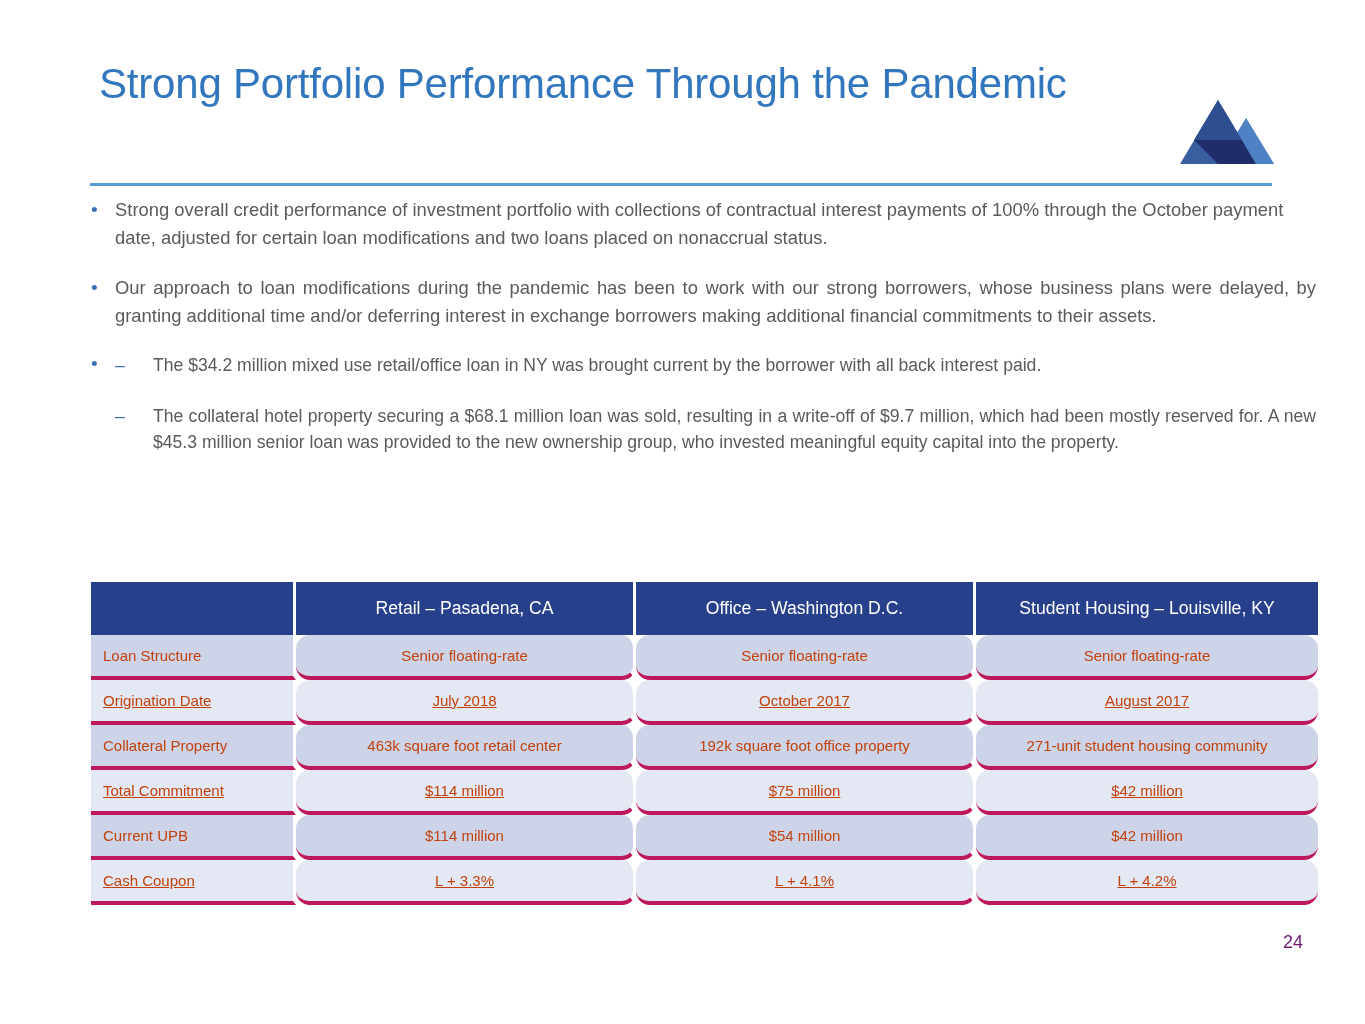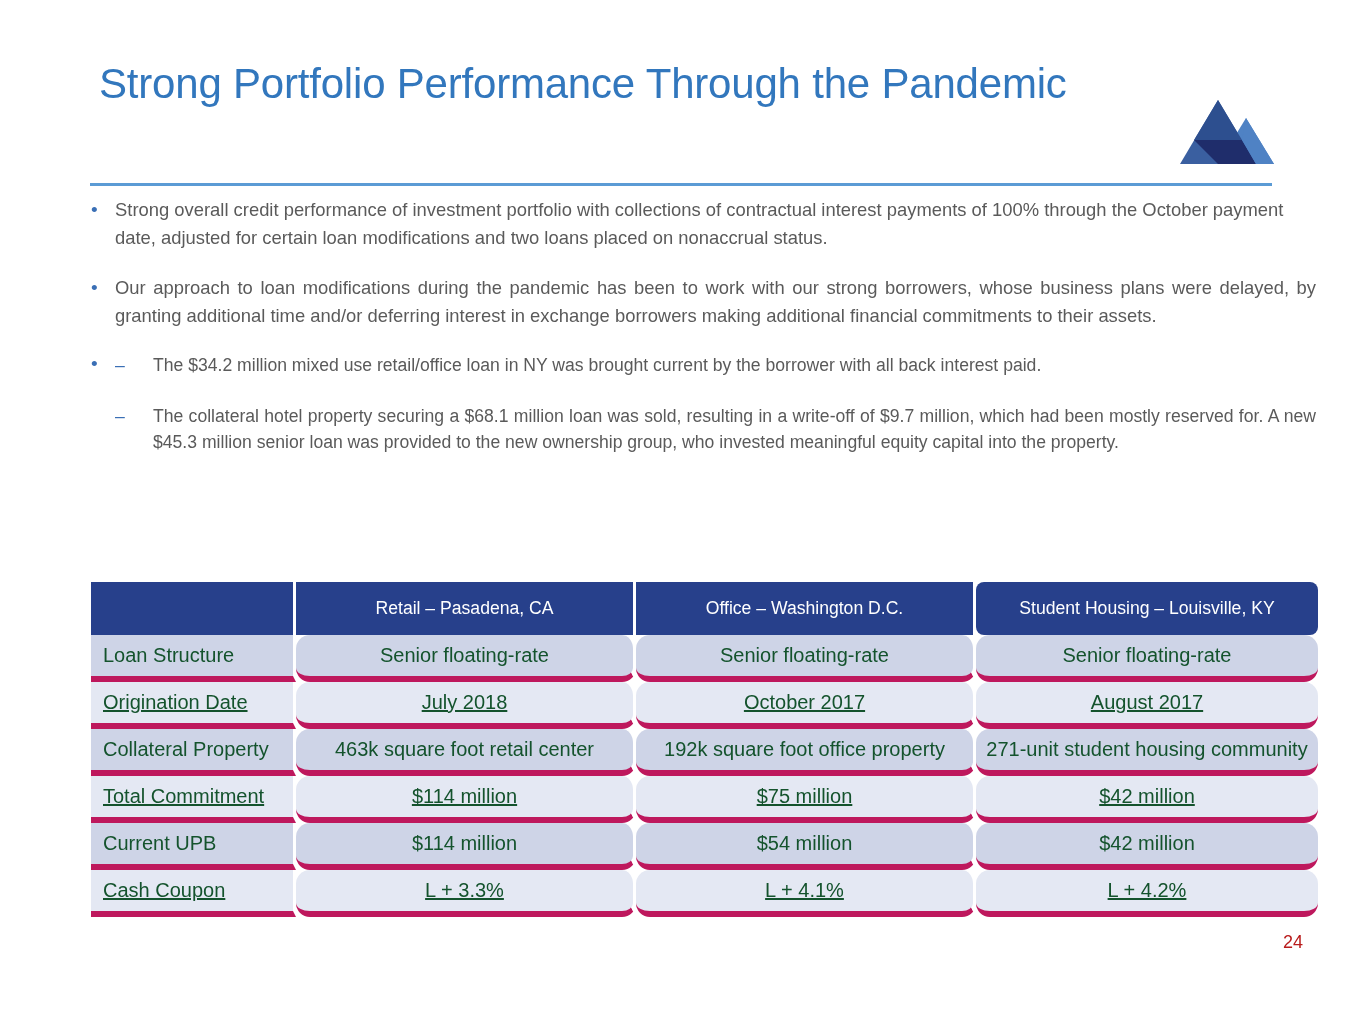--- a/index.html
+++ b/index.html
@@ -116,48 +116,48 @@
 
   thead th {
     height: 53px;
     background: #27408b;
     color: #ffffff;
     font-size: 17.6px;
     text-align: center;
     vertical-align: middle;
     border-right: 3px solid #ffffff;
   }
-  thead th:last-child { border-right: none; border-radius: 8px; }
+  thead th:last-child { border-right: none; }
   thead th.blank { background: #27408b; }
 
   tbody td {
     height: 41px;
-    font-size: 20px;
-    color: #14532d;
+    font-size: 15px;
+    color: #c2410c;
     vertical-align: middle;
     border-right: 3px solid #ffffff;
-    border-bottom: 6px solid #be185d;
+    border-bottom: 4px solid #be185d;
   }
   tbody td:last-child { border-right: none; }
   tbody td.lbl {
     text-align: left;
     padding-left: 12px;
   }
   tbody td.val { text-align: center; border-radius: 14px; }
 
   tbody tr.odd  td { background: #ced4e7; }
   tbody tr.even td { background: #e4e8f3; text-decoration: underline; }
 
   
   .page-num {
     position: absolute;
     right: 62px;
     top: 932px;
     font-size: 18px;
-    color: #b91c1c;
+    color: #701a75;
   }
 </style>
 </head>
 <body>
 
 <div class="slide-title">Strong Portfolio Performance Through the Pandemic</div>
 
 <div class="logo">
   <svg width="96" height="72" viewBox="0 0 96 72" xmlns="http://www.w3.org/2000/svg">
     <polygon points="0,68 38,4 76,68" fill="#3a5fa0"></polygon>

